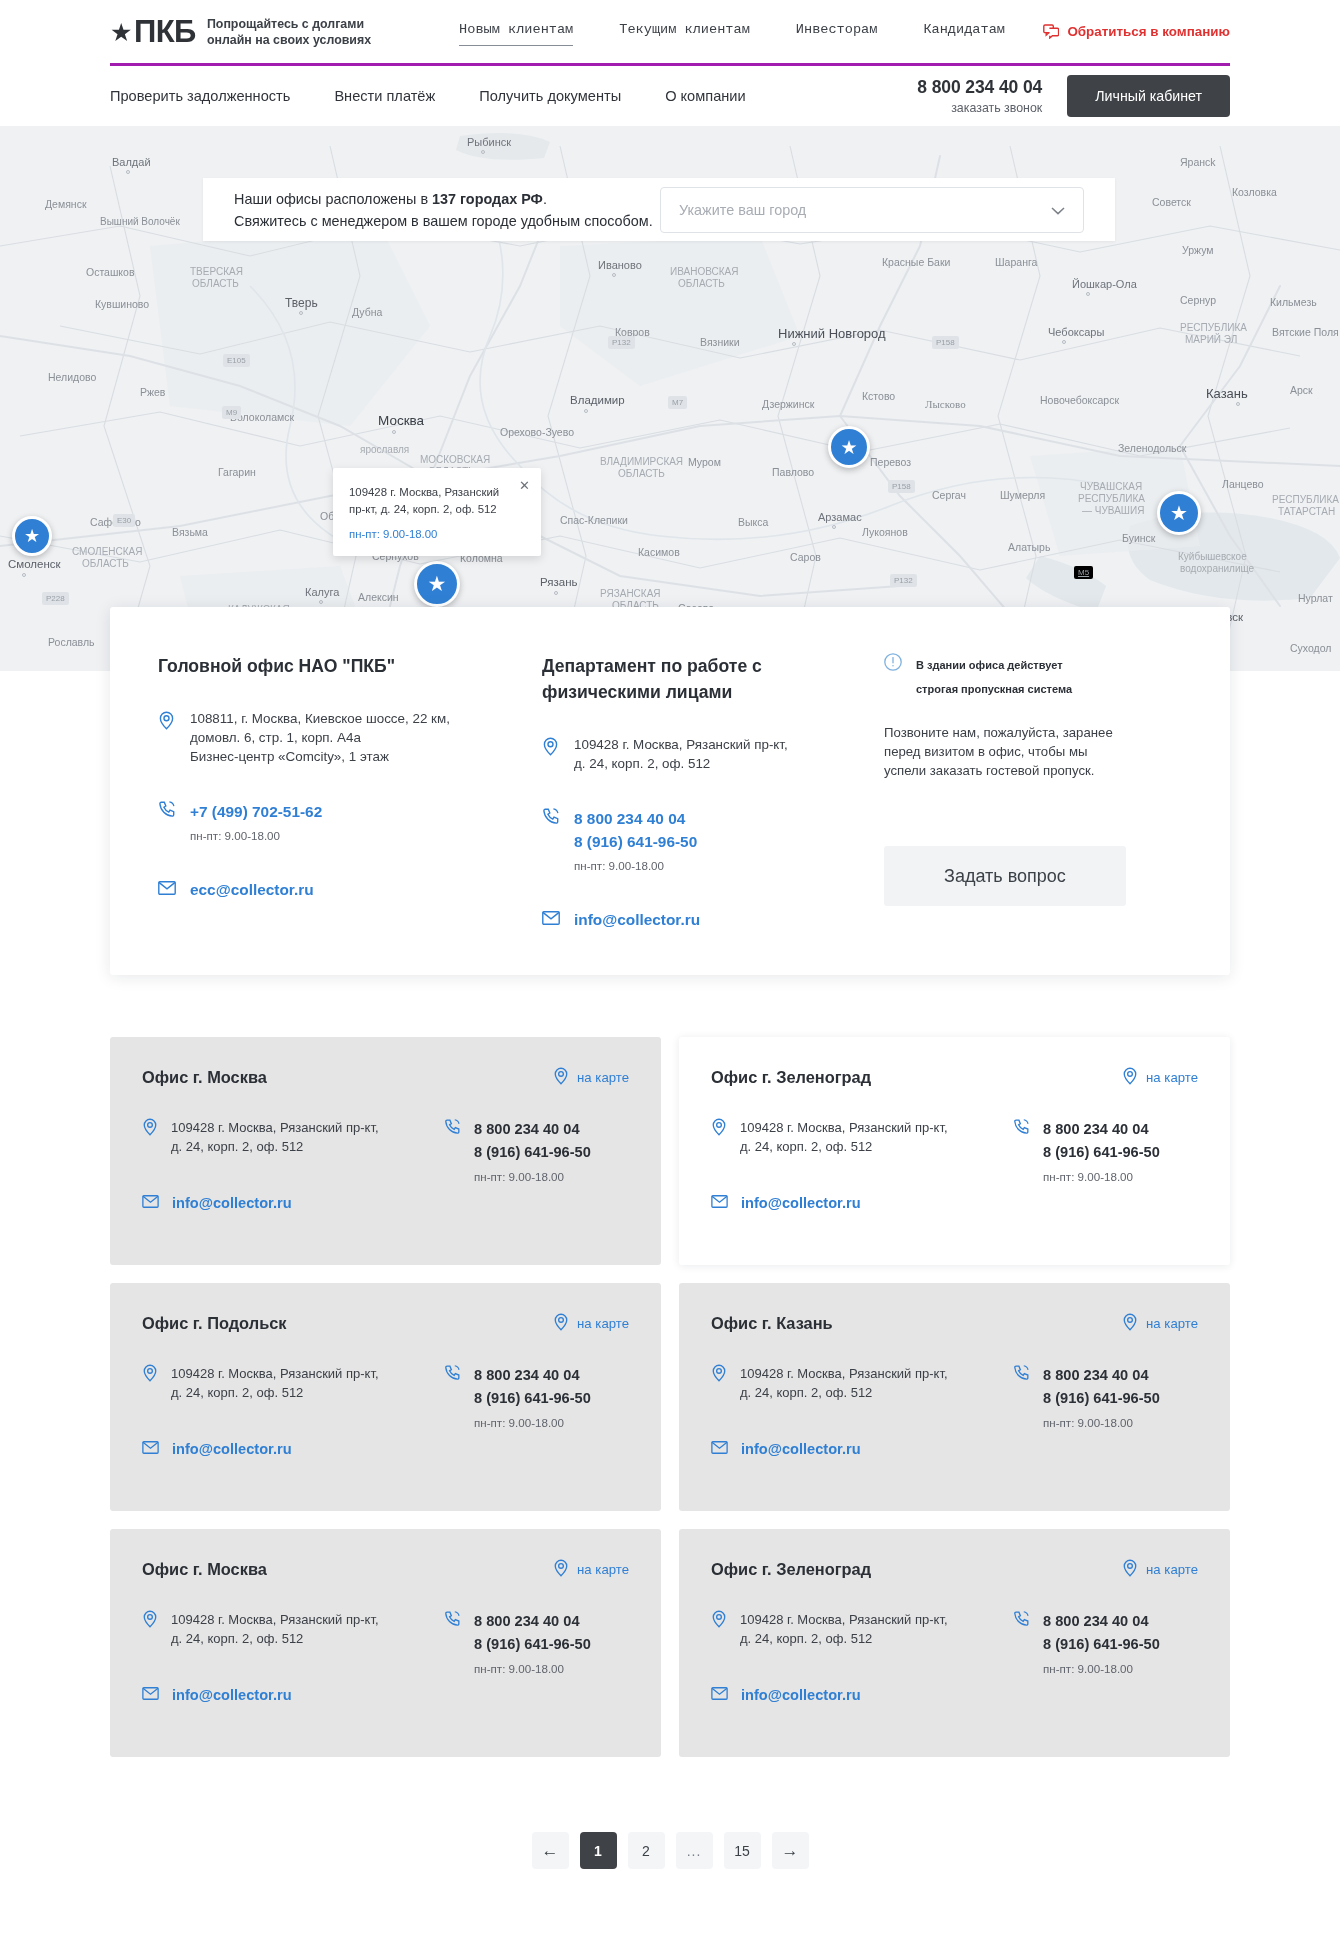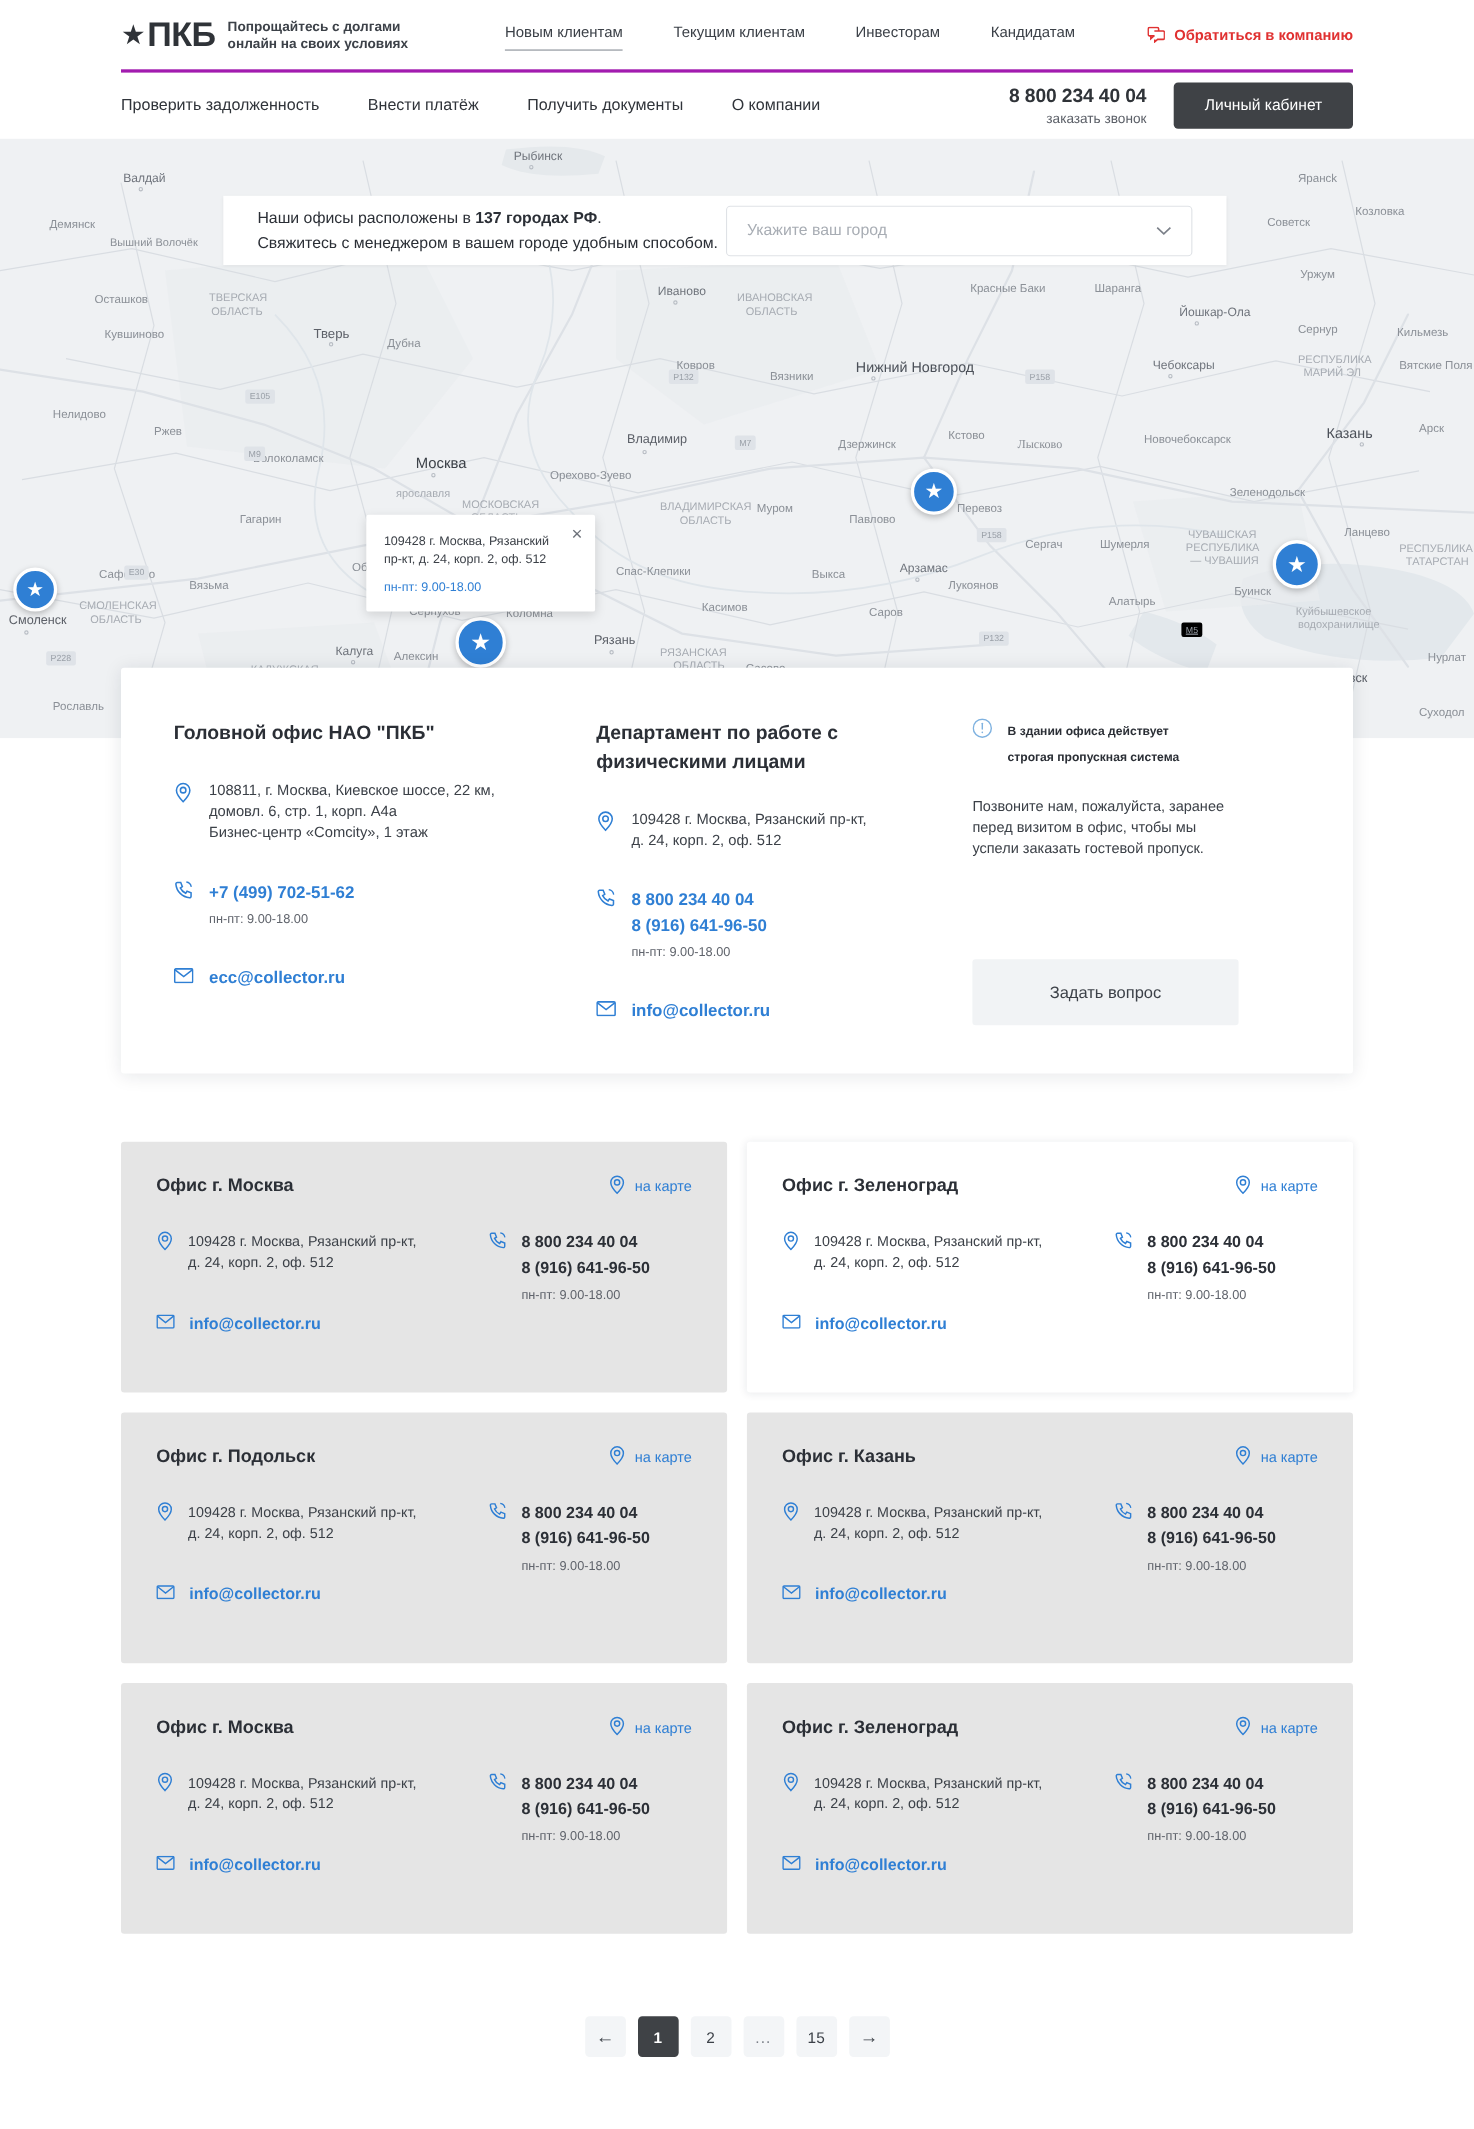--- a/index.html
+++ b/index.html
@@ -36,20 +36,21 @@
     font-size: 12.4px; line-height: 16px; color: #3c4148; font-weight: 600;
     max-width: 190px;
   }
   .top-nav {
     display: flex; align-items: center; gap: 46px;
     margin-left: 88px;
   }
   .top-nav a {
     font-size: 13.6px; color: #3c4148; text-decoration: none; position: relative;
     padding-bottom: 4px;
+    font-family: Liberation Mono, monospace;
   }
   .top-nav a.active::after {
     content: ""; position: absolute; left: 0; right: 0; bottom: -5px;
     height: 1.5px; background: #878d96;
   }
   .contact-company {
     margin-left: auto;
     display: flex; align-items: center; gap: 8px;
     color: #e03131; font-size: 13.4px; font-weight: 600; text-decoration: none;
     white-space: nowrap;
@@ -150,23 +151,23 @@
     font-size: 15.4px; font-weight: 700; color: #2f7fd4; text-decoration: none;
     display: block; line-height: 23px;
   }
   .hours-small { font-size: 11.6px; color: #60646c; margin-top: 6px; }
   .mail-row { display: flex; gap: 14px; margin-top: 36px; align-items: center; }
 
   .notice-head { display: flex; gap: 14px; }
   .notice-title { font-size: 11px; font-weight: 700; line-height: 24px; color: #2b2f36; }
   .notice-body { font-size: 13.2px; line-height: 19px; color: #3c4148; margin-top: 22px; }
   .ask-btn {
-    margin-top: 92px; width: 242px; height: 60px;
+    margin-top: 66px; width: 242px; height: 60px;
     background: #f1f3f5; border: none; border-radius: 3px;
-    font-size: 15px; color: #3c4148; font-family: inherit; cursor: pointer;
+    font-size: 18px; color: #3c4148; font-family: inherit; cursor: pointer;
   }
 
   
   .office-grid {
     margin-top: 62px;
     display: grid; grid-template-columns: 1fr 1fr; gap: 18px 18px;
   }
   .office-card {
     background: #e5e5e5; border-radius: 3px; padding: 30px 32px 34px;
     min-height: 228px;

